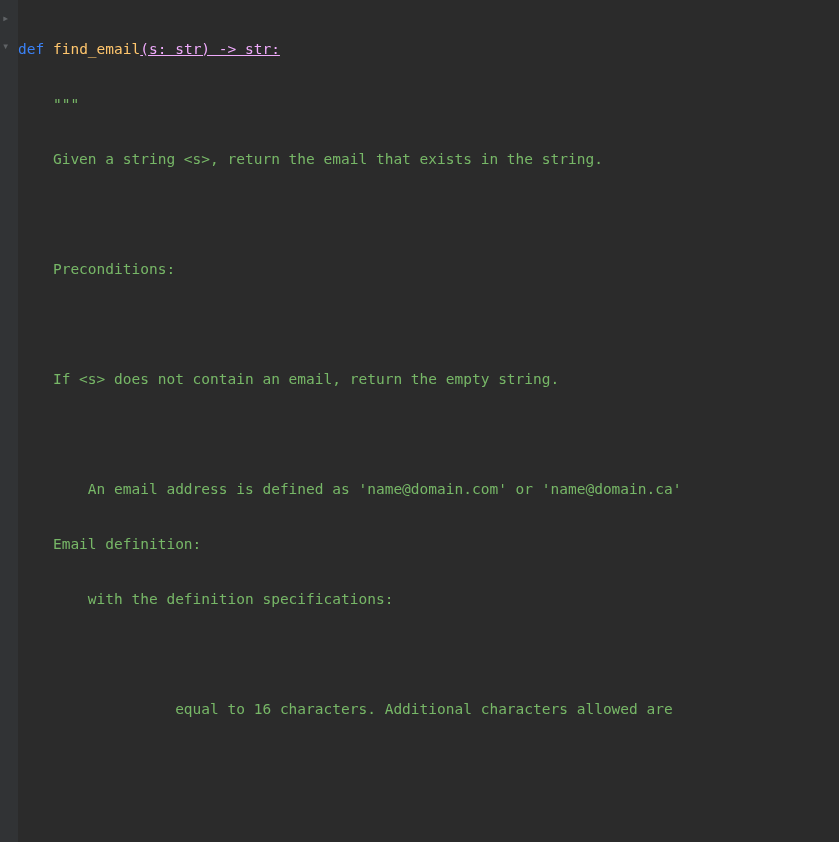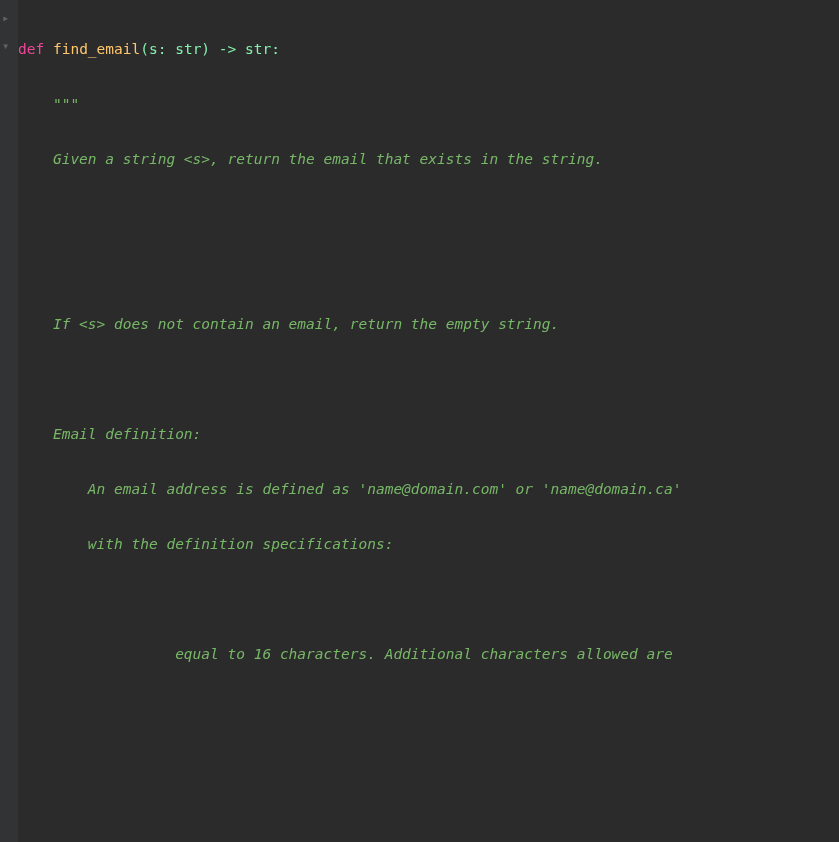--- a/index.html
+++ b/index.html
@@ -30,45 +30,46 @@
   }
   .editor {
     position: absolute;
     left: 18px;
     top: 8px;
     right: 0;
     bottom: 0;
     white-space: pre;
     color: #a9b7c6;
   }
-  .kw      { color: #ec4899; }          
+  .kw      { color: #3b82f6; }          
   .fn      { color: #ffc66d; text-align: right; }          
-  .id      { color: #86efac; }          
-  .doc     { color: #77b767; font-style: italic; } 
+  .id      { color: #f0abfc; text-decoration: underline; }          
+  .doc     { color: #77b767; } 
   .docq    { color: #77b767; }          
   .line    { display: block; height: 27.5px; }
 </style>
 </head>
 <body>
 
 <div class="gutter">
   <span class="gutter-mark" style="top:12px;">▸</span>
   <span class="gutter-mark" style="top:40px;">▾</span>
 </div>
 
 <div class="editor">
 <span class="line"><span class="kw">def</span> <span class="fn">find_email</span><span class="id">(s: str) -&gt; str:</span></span>
 <span class="line">    <span class="docq">"""</span></span>
 <span class="line doc">    Given a string &lt;s&gt;, return the email that exists in the string.</span>
 <span class="line doc"></span>
+<span class="line doc">    Preconditions:</span>
 <span class="line doc"></span>
 <span class="line doc">    If &lt;s&gt; does not contain an email, return the empty string.</span>
 <span class="line doc"></span>
+<span class="line doc">        An email address is defined as 'name@domain.com' or 'name@domain.ca'</span>
 <span class="line doc">    Email definition:</span>
-<span class="line doc">        An email address is defined as 'name@domain.com' or 'name@domain.ca'</span>
 <span class="line doc">        with the definition specifications:</span>
 <span class="line doc"></span>
 <span class="line doc">                  equal to 16 characters. Additional characters allowed are</span>
 
 
 
 
 
 
 

